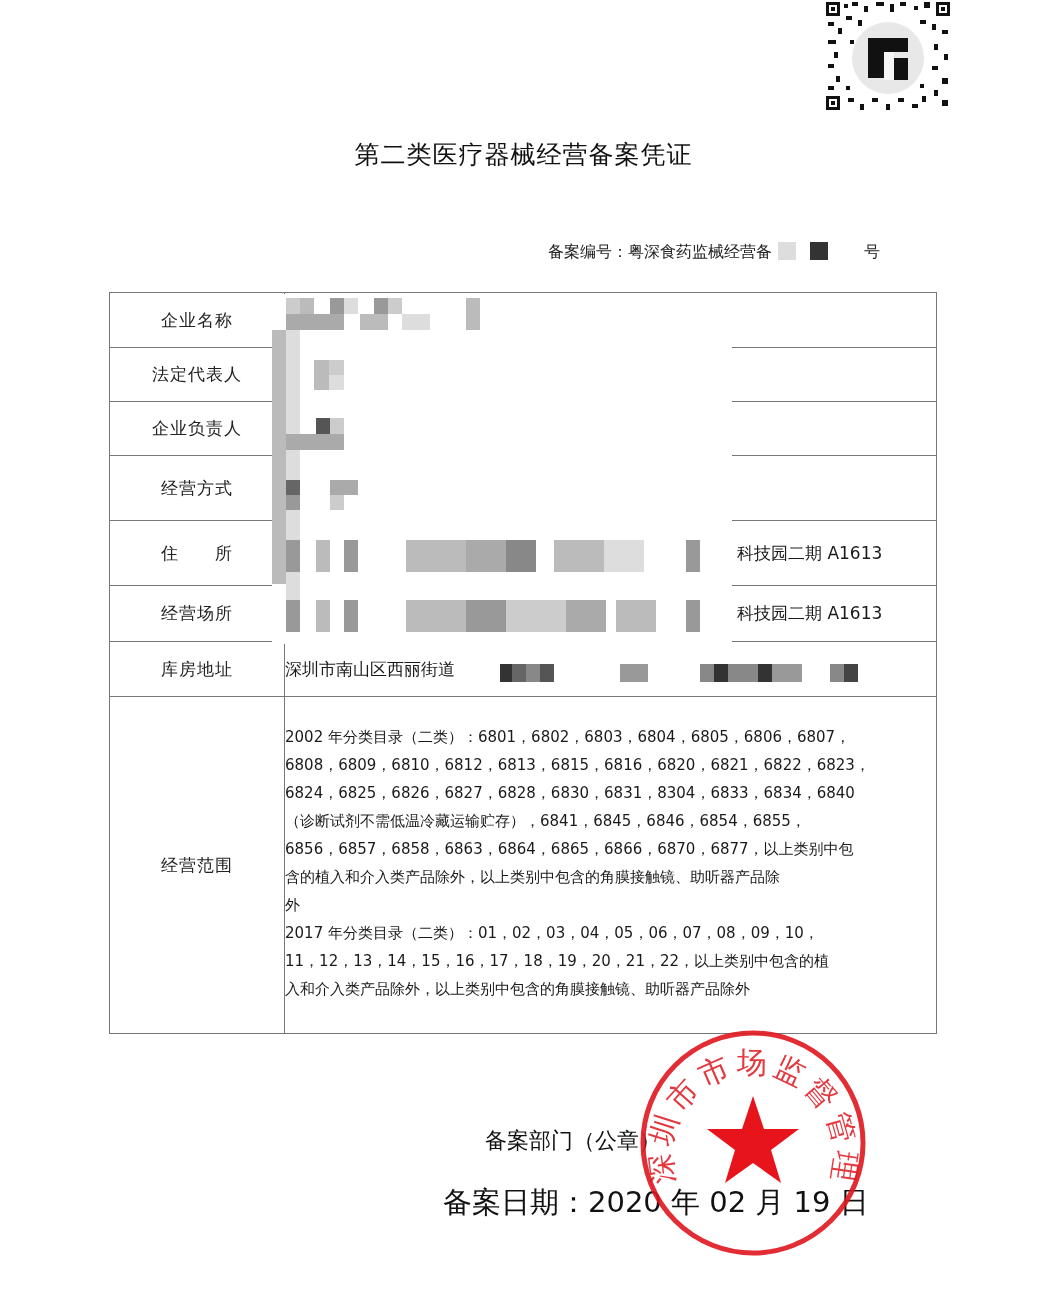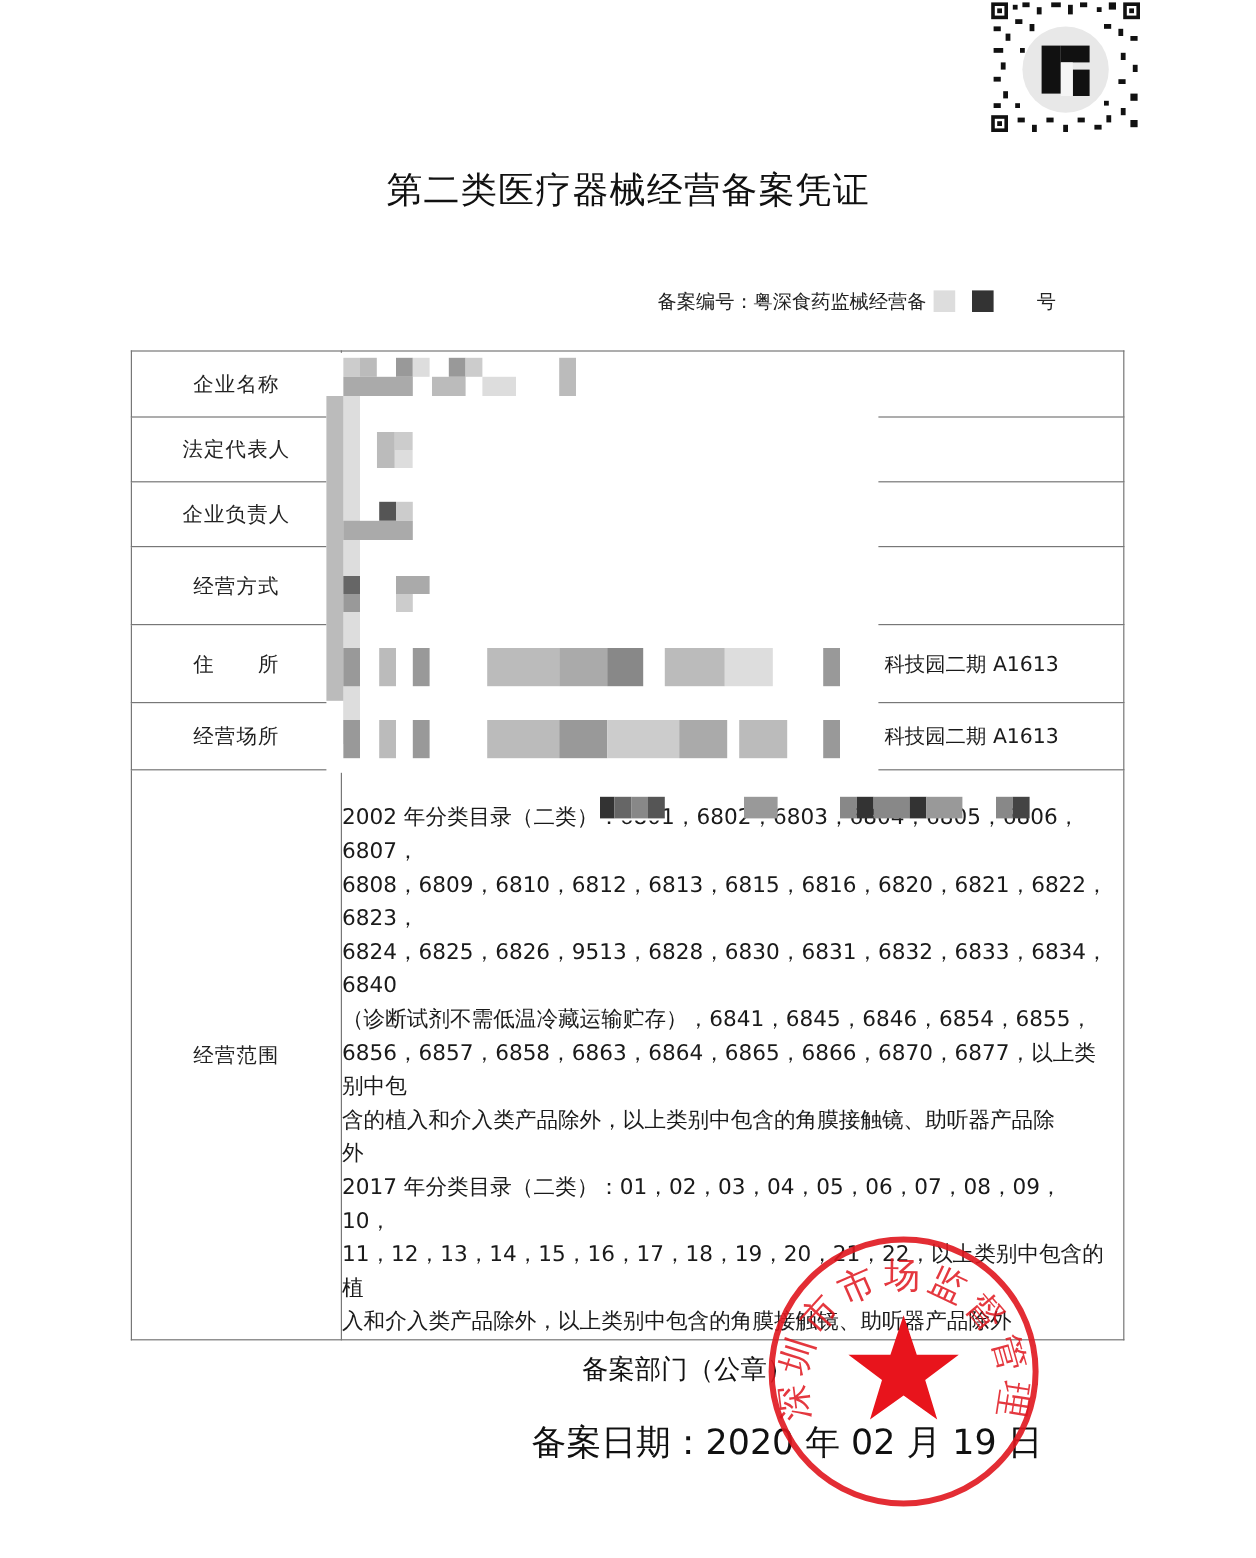--- a/index.html
+++ b/index.html
@@ -3,21 +3,21 @@
 <meta charset="utf-8">
 <style>
   html, body { margin: 0; padding: 0; }
   body {
     width: 1047px; height: 1298px; background: #ffffff; position: relative;
     overflow: hidden; font-family: "DejaVu Sans", "Liberation Sans", sans-serif; color: #1a1a1a;
   }
   .qr { position: absolute; left: 824px; top: 0; width: 128px; height: 112px; }
   .title {
     position: absolute; left: 0; width: 1047px; top: 138px; text-align: center;
-    font-size: 30px; letter-spacing: 1px; color: #111;
+    font-size: 25px; letter-spacing: 1px; color: #111;
   }
   .record-no {
     position: absolute; left: 548px; top: 230px; font-size: 16px; color: #222; white-space: nowrap; margin-top: 12px;
   }
   .redact-sq { display: inline-block; width: 18px; height: 18px; vertical-align: -3px; }
 
   table.cert {
     position: absolute; left: 109px; top: 292px; width: 828px;
     border-collapse: collapse; border: 1.5px solid #666;
   }
@@ -25,21 +25,21 @@
   td.lbl { width: 174px; text-align: center; color: #222; letter-spacing: 1px; }
   td.val { padding-left: 10px; }
   tr.r1 td { height: 54px; }
   tr.r2 td { height: 53px; }
   tr.r3 td { height: 53px; }
   tr.r4 td { height: 64px; }
   tr.r5 td { height: 64px; }
   tr.r6 td { height: 55px; }
   tr.r7 td { height: 54px; }
   tr.r8 td { height: 336px; vertical-align: top; }
-  .scope { padding: 26px 12px 0 0; font-size: 18px; line-height: 28px; color: #1a1a1a; }
+  .scope { padding: 26px 12px 0 0; font-size: 15px; line-height: 28px; color: #1a1a1a; }
   .redact-layer { position: absolute; pointer-events: none; }
 
   .footer-dept { position: absolute; left: 449px; top: 1126px; font-size: 22px; color: #111; margin-left: 36px; }
   .footer-date { position: absolute; left: 443px; top: 1183px; font-size: 29px; color: #111; }
 
   .seal { position: absolute; left: 638px; top: 1028px; width: 230px; height: 230px; }
 </style>
 </head>
 <body>
 
@@ -126,27 +126,31 @@
     <td class="val"></td>
   </tr>
   <tr class="r5">
     <td class="lbl">住　　所</td>
     <td class="val" style="padding-left:452px;"><span>科技园二期 A1613</span></td>
   </tr>
   <tr class="r6">
     <td class="lbl">经营场所</td>
     <td class="val" style="padding-left:452px;"><span>科技园二期 A1613</span></td>
   </tr>
+  <tr class="r7">
+    <td class="lbl">库房地址</td>
+    <td class="val"><span>深圳市南山区西丽街道</span></td>
+  </tr>
   <tr class="r8">
     <td class="lbl" style="vertical-align:middle;">经营范围</td>
     <td class="val">
       <div class="scope">
         <div>2002 年分类目录（二类）：6801，6802，6803，6804，6805，6806，6807，</div>
         <div>6808，6809，6810，6812，6813，6815，6816，6820，6821，6822，6823，</div>
-        <div>6824，6825，6826，9513，6828，6830，6831，6832，6833，6834，6840</div>
+        <div>6824，6825，6826，6827，6828，6830，6831，8304，6833，6834，6840</div>
         <div>（诊断试剂不需低温冷藏运输贮存），6841，6845，6846，6854，6855，</div>
         <div>6856，6857，6858，6863，6864，6865，6866，6870，6877，以上类别中包</div>
         <div>含的植入和介入类产品除外，以上类别中包含的角膜接触镜、助听器产品除</div>
         <div>外</div>
         <div>2017 年分类目录（二类）：01，02，03，04，05，06，07，08，09，10，</div>
         <div>11，12，13，14，15，16，17，18，19，20，21，22，以上类别中包含的植</div>
         <div>入和介入类产品除外，以上类别中包含的角膜接触镜、助听器产品除外</div>
       </div>
     </td>
   </tr>

